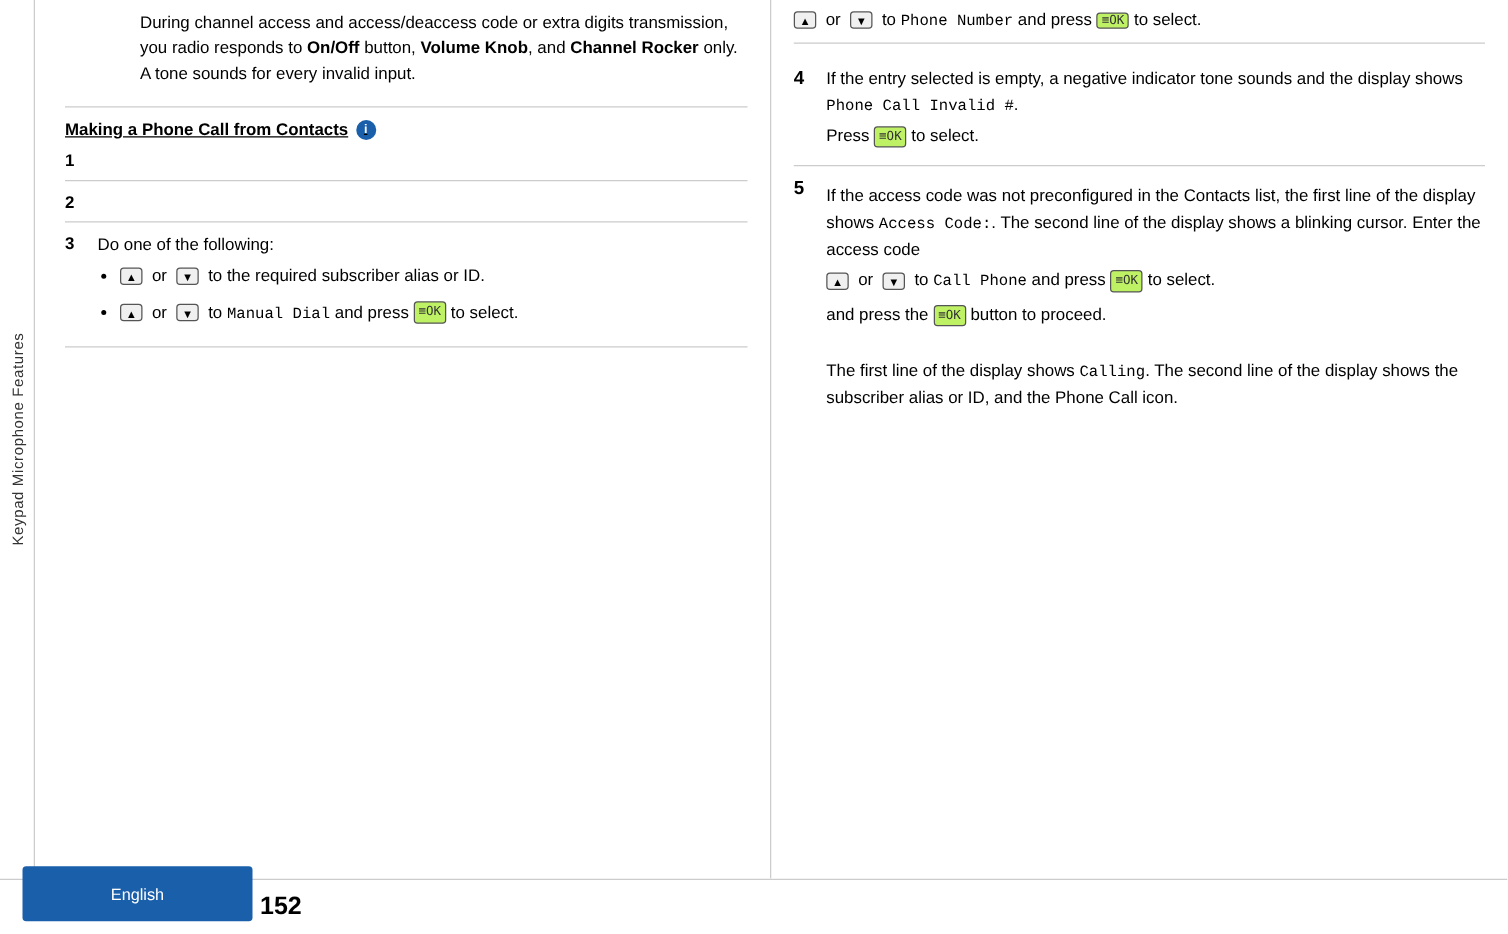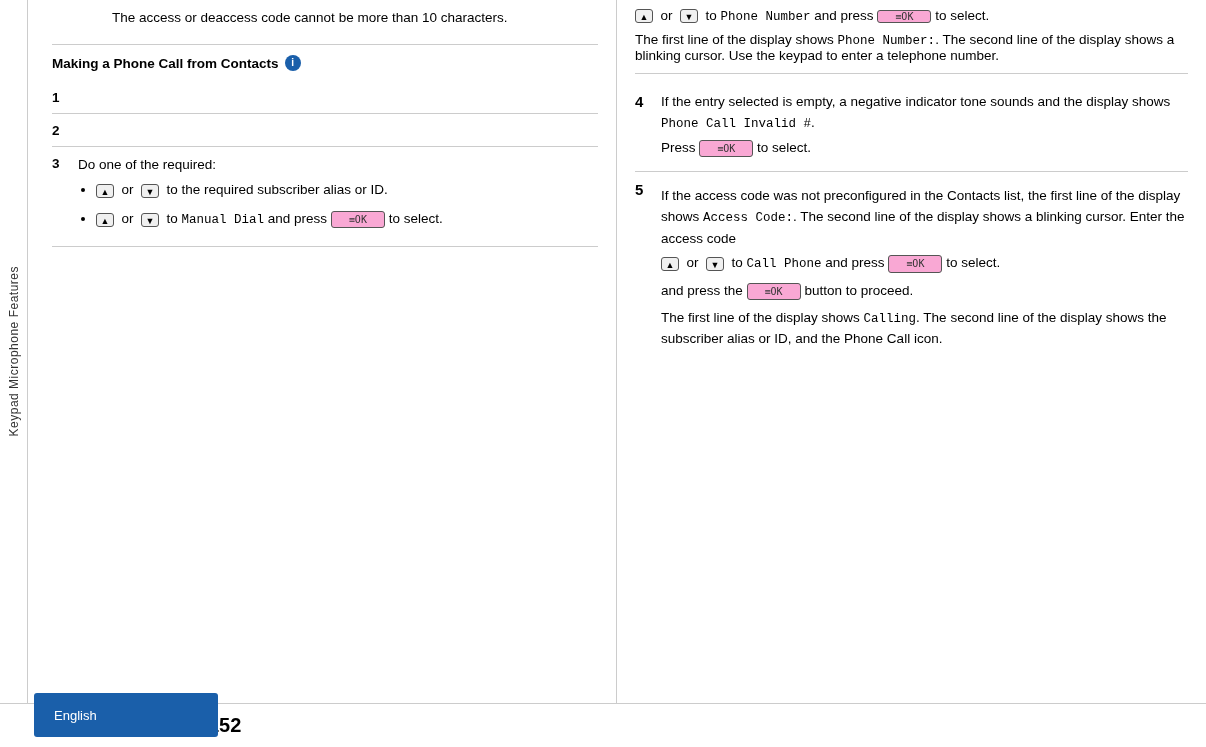--- a/index.html
+++ b/index.html
@@ -71,24 +71,24 @@
     }
 
     .note-block p {
       margin-bottom: 6px;
       line-height: 1.5;
     }
 
     
     .section-heading {
       font-weight: bold;
-      margin-bottom: 10px;
       display: flex;
       align-items: center;
       gap: 6px;
+      text-decoration: underline;
     }
 
     .icon-circle {
       display: inline-block;
       width: 16px;
       height: 16px;
       border-radius: 50%;
       background: #1a5faa;
       color: #fff;
       font-size: 10px;
@@ -124,24 +124,24 @@
 
     .step-content p {
       margin-bottom: 4px;
     }
 
     
     .btn-icon {
       display: inline-block;
       border: 1px solid #555;
       border-radius: 3px;
-      padding: 0px 17px;
+      padding: 0px 3px;
       font-size: 10px;
       font-family: monospace;
-      background: #f9a8d4;
+      background: #bef264;
       color: #333;
       vertical-align: middle;
       white-space: nowrap;
     }
 
     .arrow-icon {
       display: inline-block;
       width: 18px;
       height: 14px;
       border: 1px solid #555;
@@ -201,26 +201,26 @@
     }
 
     .lang-badge {
       background: #1a5faa;
       color: #fff;
       padding: 6px 20px;
       font-size: 13px;
       border-radius: 3px;
       position: absolute;
       bottom: 0;
-      left: 16px;
+      left: 0;
       width: 184px;
       height: 44px;
       display: flex;
       align-items: center;
-      justify-content: flex-start;
+      justify-content: center;
     }
 
     .footer-inner {
       width: 100%;
       display: flex;
       align-items: center;
       position: relative;
     }
   </style>
 </head>
@@ -231,21 +231,21 @@
   <div class="sidebar">
     <span class="sidebar-label">Keypad Microphone Features</span>
   </div>
 
   <div class="content-area">
 
     <div class="left-column">
 
       <div class="note-block">
         <p>
-          The access or deaccess code cannot be more than 10 characters.
+          During channel access and access/deaccess code or extra digits transmission, you radio responds to <strong>On/Off</strong> button, <strong>Volume Knob</strong>, and <strong>Channel Rocker</strong> only. A tone sounds for every invalid input.
         </p>
       </div>
 
       <div class="section-heading">
         <strong>Making a Phone Call from Contacts</strong>
         <span class="icon-circle">i</span>
       </div>
 
       <ul class="step-list">
 
@@ -253,21 +253,21 @@
           <span class="step-number">1</span>
         </li>
 
         <li class="step-item">
           <span class="step-number">2</span>
         </li>
 
         <li class="step-item">
           <span class="step-number">3</span>
           <div class="step-content">
-            <p>Do one of the required:</p>
+            <p>Do one of the following:</p>
             <ul class="sub-steps">
               <li class="sub-step">
                 <span class="arrow-icon">▲</span>
                 &nbsp;or&nbsp;
                 <span class="arrow-icon">▼</span>
                 &nbsp;to the required subscriber alias or ID.
               </li>
               <li class="sub-step">
                 <span class="arrow-icon">▲</span>
                 &nbsp;or&nbsp;
@@ -283,23 +283,20 @@
 
     <div class="right-column">
 
       <div style="border-bottom:1px solid #ccc; padding-bottom:10px; margin-bottom:10px;">
         <p>
           <span class="arrow-icon">▲</span>
           &nbsp;or&nbsp;
           <span class="arrow-icon">▼</span>
           &nbsp;to <code>Phone Number</code> and press <span class="btn-icon">≡OK</span> to select.
         </p>
-        <p style="margin-top:8px;">
-          The first line of the display shows <code>Phone Number:</code>. The second line of the display shows a blinking cursor. Use the keypad to enter a telephone number.
-        </p>
       </div>
 
       <div class="right-step">
         <span class="step-number" style="font-size:15px;">4</span>
         <div class="step-content">
           <p>
             If the entry selected is empty, a negative indicator tone sounds and the display shows <code>Phone Call Invalid #</code>.
           </p>
           <p>
             Press <span class="btn-icon">≡OK</span> to select.
@@ -315,21 +312,21 @@
           </p>
           <p>
             <span class="arrow-icon">▲</span>
             &nbsp;or&nbsp;
             <span class="arrow-icon">▼</span>
             &nbsp;to <code>Call Phone</code> and press <span class="btn-icon">≡OK</span> to select.
           </p>
           <p style="margin-top:6px;">
             and press the <span class="btn-icon">≡OK</span> button to proceed.
           </p>
-          <p style="margin-top:6px;">
+          <p style="margin-top:24px;">
             The first line of the display shows <code>Calling</code>. The second line of the display shows the subscriber alias or ID, and the Phone Call icon.
           </p>
         </div>
       </div>
 
     </div>
   </div>
 </div>
 
 <div class="footer">

